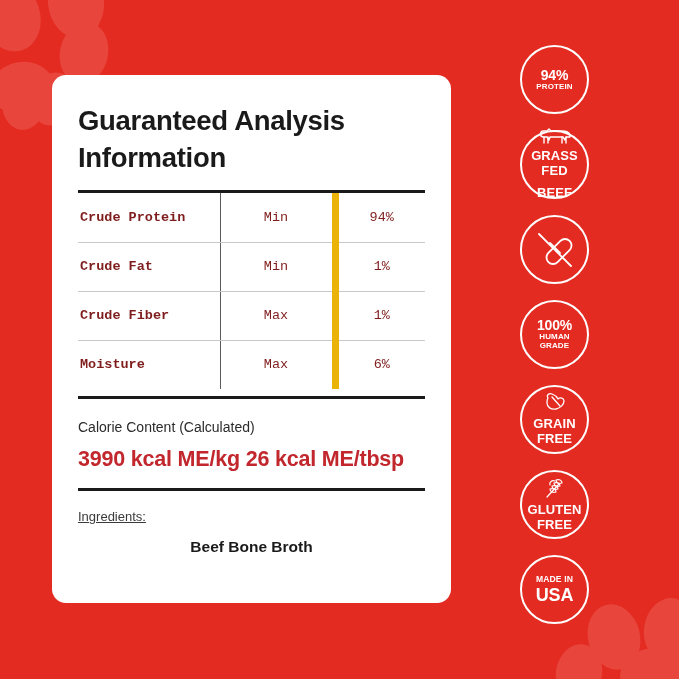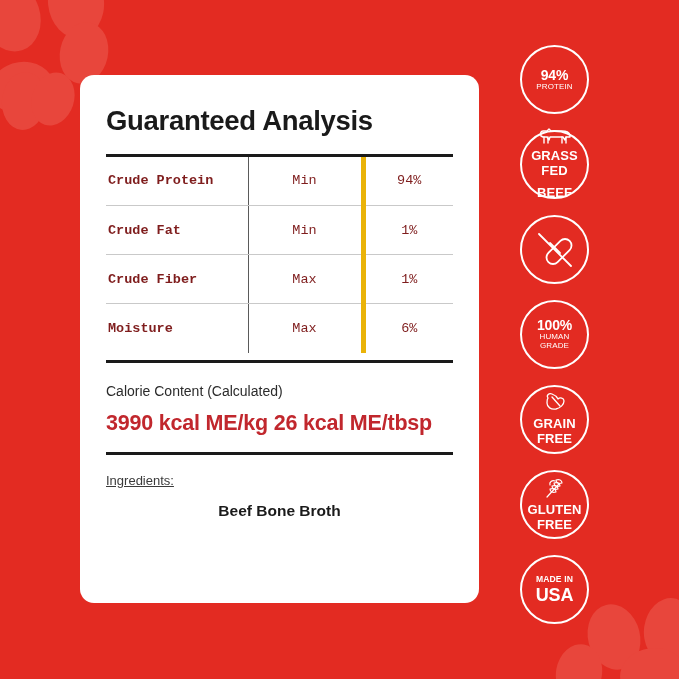--- a/index.html
+++ b/index.html
@@ -21,21 +21,21 @@
   .paws { position: absolute; inset: 0; pointer-events: none; }
   .paw-blob {
     position: absolute;
     background: #E8463C;
     border-radius: 50%;
   }
 
   
   #card {
     position: absolute;
-    left: 80px;
+    left: 52px;
     top: 75px;
     width: 399px;
     height: 528px;
     background: #FFFFFF;
     border-radius: 14px;
     padding: 28px 26px 0 26px;
   }
 
   .card-title {
     font-size: 27.5px;
@@ -68,21 +68,21 @@
   table.analysis tr:last-child td { border-bottom: none; }
   td.c-name {
     width: 142px;
     font-weight: bold;
     padding-left: 2px;
     border-right: 1px solid #5A5A5A;
   }
   td.c-limit {
     width: 115px;
     text-align: center;
-    border-right: 5px solid #eab308;
+    border-right: 7px solid #eab308;
   }
   td.c-value {
     text-align: center;
   }
 
   .rule-thick2 {
     height: 3px;
     background: #1A1A1A;
     margin-top: 7px;
   }
@@ -143,21 +143,21 @@
     text-align: center;
   }
   .badge .b-big {
     font-size: 14px;
     font-weight: bold;
     line-height: 1.0;
     letter-spacing: -0.2px;
   }
   .badge .b-sm {
     font-size: 8px;
-    font-weight: normal;
+    font-weight: bold;
     line-height: 1.12;
     letter-spacing: 0.1px;
     margin-top: 1px;
   }
   .badge .b-sm2 {
     font-size: 13px;
     font-weight: bold;
     line-height: 1.15;
     letter-spacing: 0.1px;
     margin-top: 2px;
@@ -182,20 +182,21 @@
     <div class="paw-blob" style="left:588px; top:604px; width:52px; height:66px; transform:rotate(-14deg);"></div>
     <div class="paw-blob" style="left:644px; top:598px; width:50px; height:64px; transform:rotate(8deg);"></div>
     <div class="paw-blob" style="left:556px; top:644px; width:46px; height:58px; transform:rotate(10deg);"></div>
     <div class="paw-blob" style="left:620px; top:648px; width:66px; height:54px; transform:rotate(-6deg);"></div>
   </div>
 
   <div id="card">
 
     <div>
       <div class="card-title">Guaranteed Analysis</div>
+      <div class="card-title">Information</div>
     </div>
 
     <div class="rule-thick"></div>
 
     <table class="analysis">
       <tbody>
         <tr>
           <td class="c-name">Crude Protein</td>
           <td class="c-limit">Min</td>
           <td class="c-value">94%</td>

